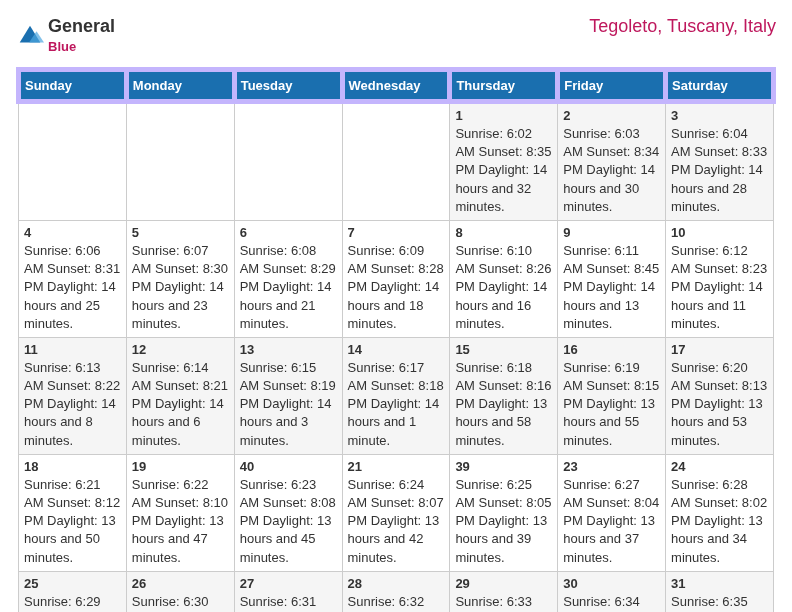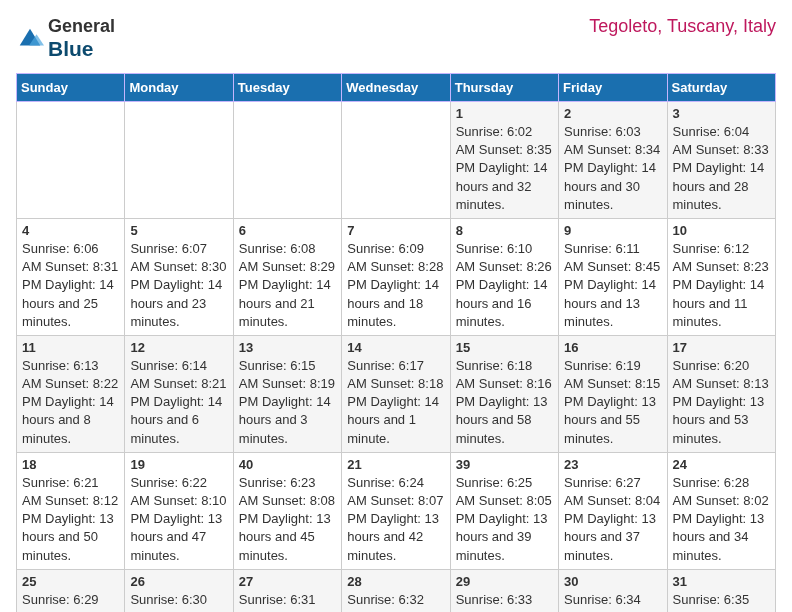--- a/index.html
+++ b/index.html
@@ -21,23 +21,23 @@
       align-items: center;
       gap: 4px;
     }
     .logo-text-general {
       font-size: 18px;
       font-weight: bold;
       color: #333;
       margin-top: 44px;
     }
     .logo-text-blue {
-      font-size: 21px;
+      font-size: 13px;
       font-weight: bold;
-      color: #0c4a6e;
+      color: #be185d;
     }
     .logo-icon {
       width: 28px;
       height: 28px;
     }
     .title-area {
       text-align: right;
     }
     .main-title {
       font-size: 42px;
@@ -54,21 +54,21 @@
       border-collapse: collapse;
       font-size: 11px;
     }
     thead tr th {
       background-color: #1a6faf;
       color: #fff;
       padding: 6px 4px;
       text-align: left;
       font-size: 13px;
       font-weight: bold;
-      border: 1px solid #c4b5fd;
+      border: 5px solid #c4b5fd;
     }
     tbody tr td {
       border: 1px solid #ccc;
       padding: 4px 5px;
       vertical-align: top;
       width: calc(100% / 7);
       height: 82px;
       background: #fff;
     }
     tbody tr:nth-child(odd) td {

